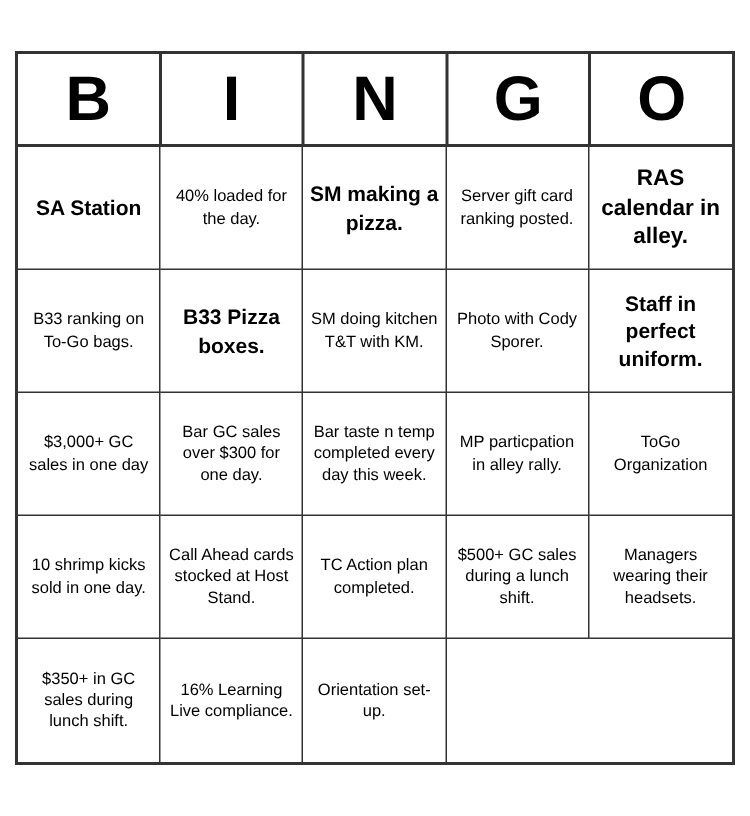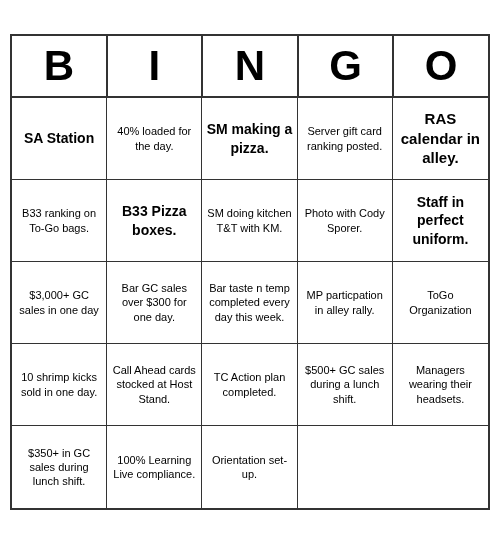--- a/index.html
+++ b/index.html
@@ -91,16 +91,16 @@
       <div class="bingo-cell">Bar GC sales over $300 for one day.</div>
       <div class="bingo-cell">Bar taste n temp completed every day this week.</div>
       <div class="bingo-cell">MP particpation in alley rally.</div>
       <div class="bingo-cell">ToGo Organization</div>
       <div class="bingo-cell">10 shrimp kicks sold in one day.</div>
       <div class="bingo-cell">Call Ahead cards stocked at Host Stand.</div>
       <div class="bingo-cell">TC Action plan completed.</div>
       <div class="bingo-cell">$500+ GC sales during a lunch shift.</div>
       <div class="bingo-cell">Managers wearing their headsets.</div>
       <div class="bingo-cell">$350+ in GC sales during lunch shift.</div>
-      <div class="bingo-cell">100% Learning Live compliance.</div>
+      <div class="bingo-cell">16% Learning Live compliance.</div>
       <div class="bingo-cell">Orientation set-up.</div>
     </div>
 </div>
 
 </body></html>

